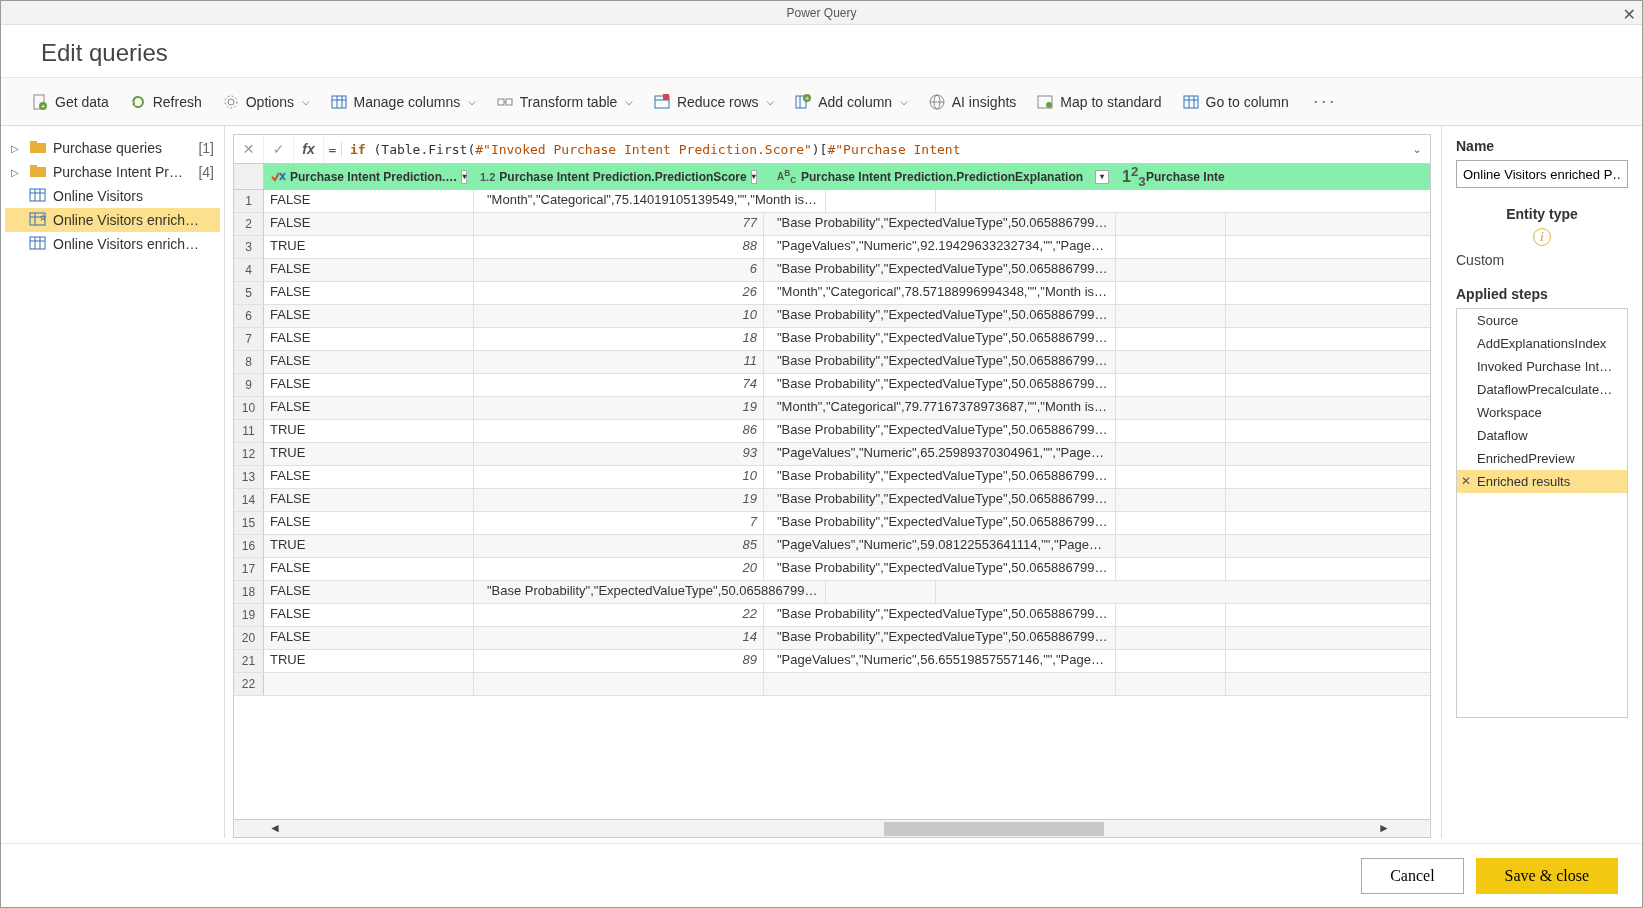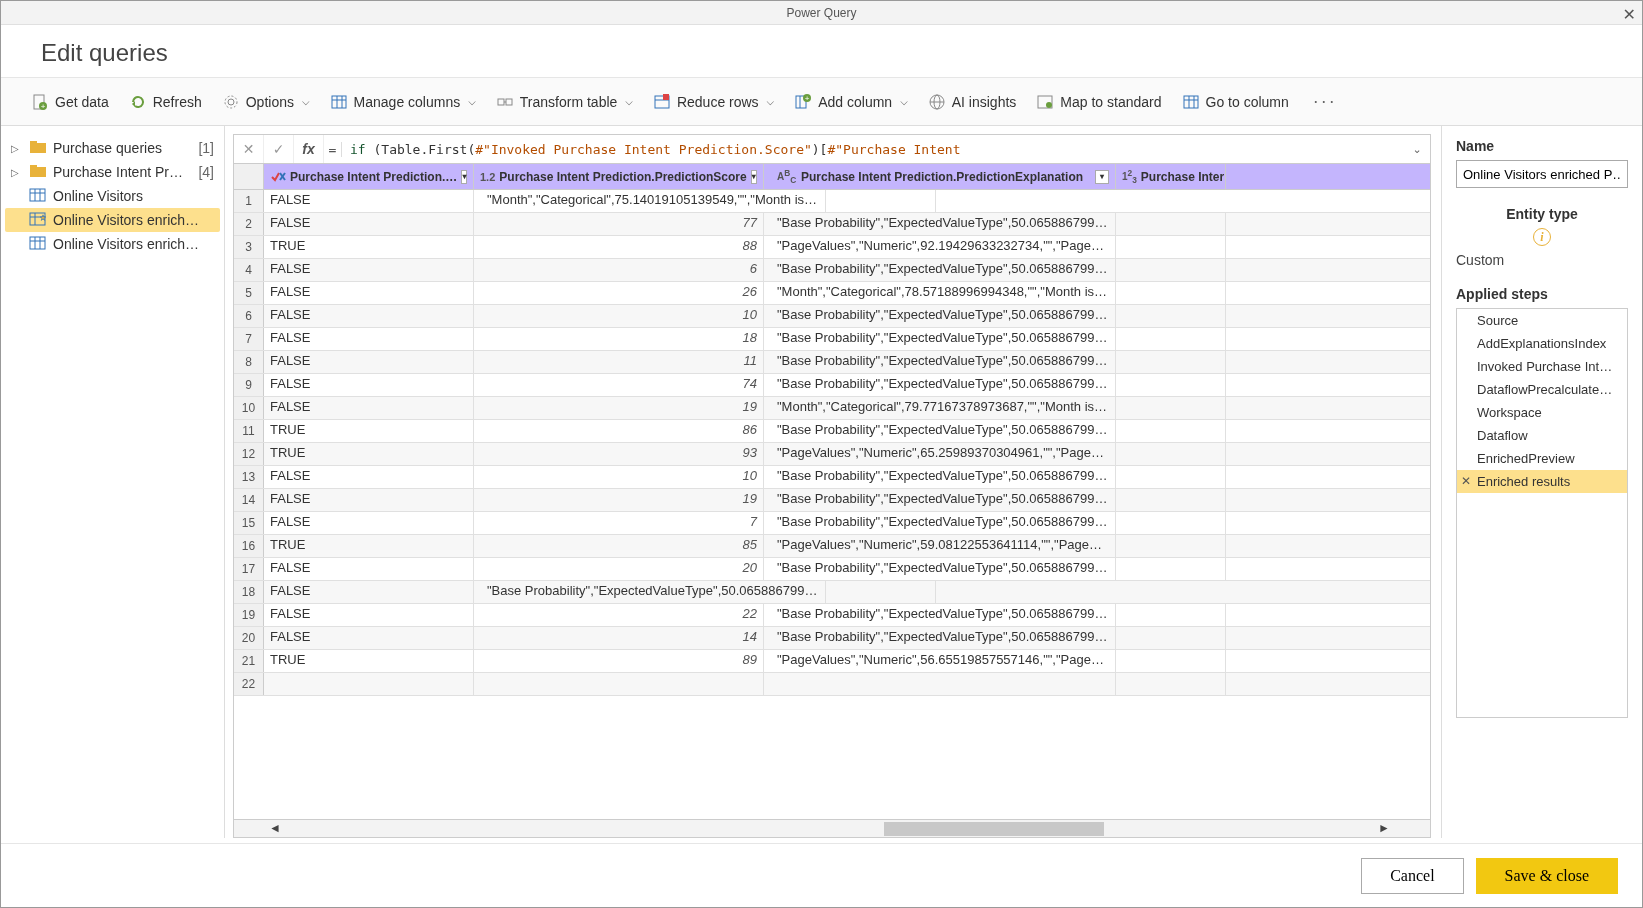--- a/index.html
+++ b/index.html
@@ -25,26 +25,26 @@
   .q-label { overflow: hidden; text-overflow: ellipsis; flex: 1; }
   .q-count { color: #666; }
   
   
   .center { flex: 1; display: flex; flex-direction: column; overflow: hidden; border-right: 1px solid #ddd; padding: 8px 10px 0 8px; }
   .formula-bar { display: flex; align-items: center; border: 1px solid #ccc; height: 30px; background: #fff; }
   .fb-btn { width: 30px; height: 100%; display: flex; align-items: center; justify-content: center; color: #999; cursor: pointer; font-size: 14px; border-right: 1px solid #eee; }
   .fb-fx { font-style: italic; font-weight: 600; color: #555; text-align: right; }
   .formula-input { flex: 1; padding: 0 8px; font-family: Consolas, monospace; font-size: 13px; white-space: nowrap; overflow: hidden; }
   .fb-eq { width: 18px; text-align: center; font-family: Consolas, monospace; border-right: 1px solid #ddd; color: #555; }
-  .kw { color: #14532d; }
+  .kw { color: #a16207; font-weight: bold; }
   .str { color: #b34d00; }
   .fb-expand { width: 26px; text-align: center; color: #666; cursor: pointer; font-size: 11px; }
   
   .grid { flex: 1; overflow: hidden; border: 1px solid #ccc; border-top: none; position: relative; display: flex; flex-direction: column; }
-  .grid-header { display: flex; background: #c4b5fd; border-bottom: 1px solid #ccc; height: 26px; font-size: 12px; font-weight: 600; flex-shrink: 0; }
+  .grid-header { display: flex; background: #86efac; border-bottom: 1px solid #ccc; height: 26px; font-size: 12px; font-weight: 600; flex-shrink: 0; }
   .row-head { width: 30px; border-right: 1px solid #ccc; background: #f0f0f0; text-align: center; line-height: 22px; font-size: 12px; color: #555; flex-shrink: 0; }
   .col-head { border-right: 1px solid #ccc; padding: 4px 6px; display: flex; align-items: center; gap: 4px; white-space: nowrap; overflow: hidden; position: relative; }
   .col-head .type-icon { font-size: 11px; color: #555; width: 20px; }
   .col-head .filter-btn { margin-left: auto; border: 1px solid #aaa; width: 14px; height: 14px; display: flex; align-items: center; justify-content: center; font-size: 8px; cursor: pointer; background: #fff; }
   .grid-body { flex: 1; overflow: hidden; position: relative; }
   .grid-rows { overflow-y: scroll; overflow-x: hidden; height: 100%; }
   .grid-row { display: flex; border-bottom: 1px solid #e0e0e0; height: 23px; font-size: 13px; }
   .grid-row:nth-child(even) { background: #f7f7f7; }
   .cell { border-right: 1px solid #e0e0e0; padding: 2px 6px; white-space: nowrap; overflow: hidden; text-overflow: ellipsis; }
   .cell.num { text-align: right; font-style: italic; color: #555; }
@@ -286,21 +286,21 @@
             <span class="type-icon"><span style="font-size:11px;color:#555">1.2</span></span>
             <span>Purchase Intent Prediction.PredictionScore</span>
             <span class="filter-btn">▾</span>
           </div>
           <div class="col-head c3">
             <span class="type-icon"><span style="font-size:10px;color:#555">A<sup>B</sup><sub>C</sub></span></span>
             <span>Purchase Intent Prediction.PredictionExplanation</span>
             <span class="filter-btn">▾</span>
           </div>
           <div class="col-head c4">
-            <span class="type-icon"><span style="font-size:10px;color:#555">1<sup>2</sup><sub>3</sub></span></span>
+            <span class="type-icon"><span style="font-size:16px;color:#555">1<sup>2</sup><sub>3</sub></span></span>
             <span>Purchase Inter</span>
           </div>
         </div>
       <div class="grid-body">
         <div class="grid-rows" id="gridRows">
             <div class="grid-row">
               <div class="row-head">1</div>
               <div class="cell c1">FALSE</div>
               <div class="cell c3">"Month","Categorical",75.14019105139549,"","Month is No…</div>
               <div class="cell c4"></div>

